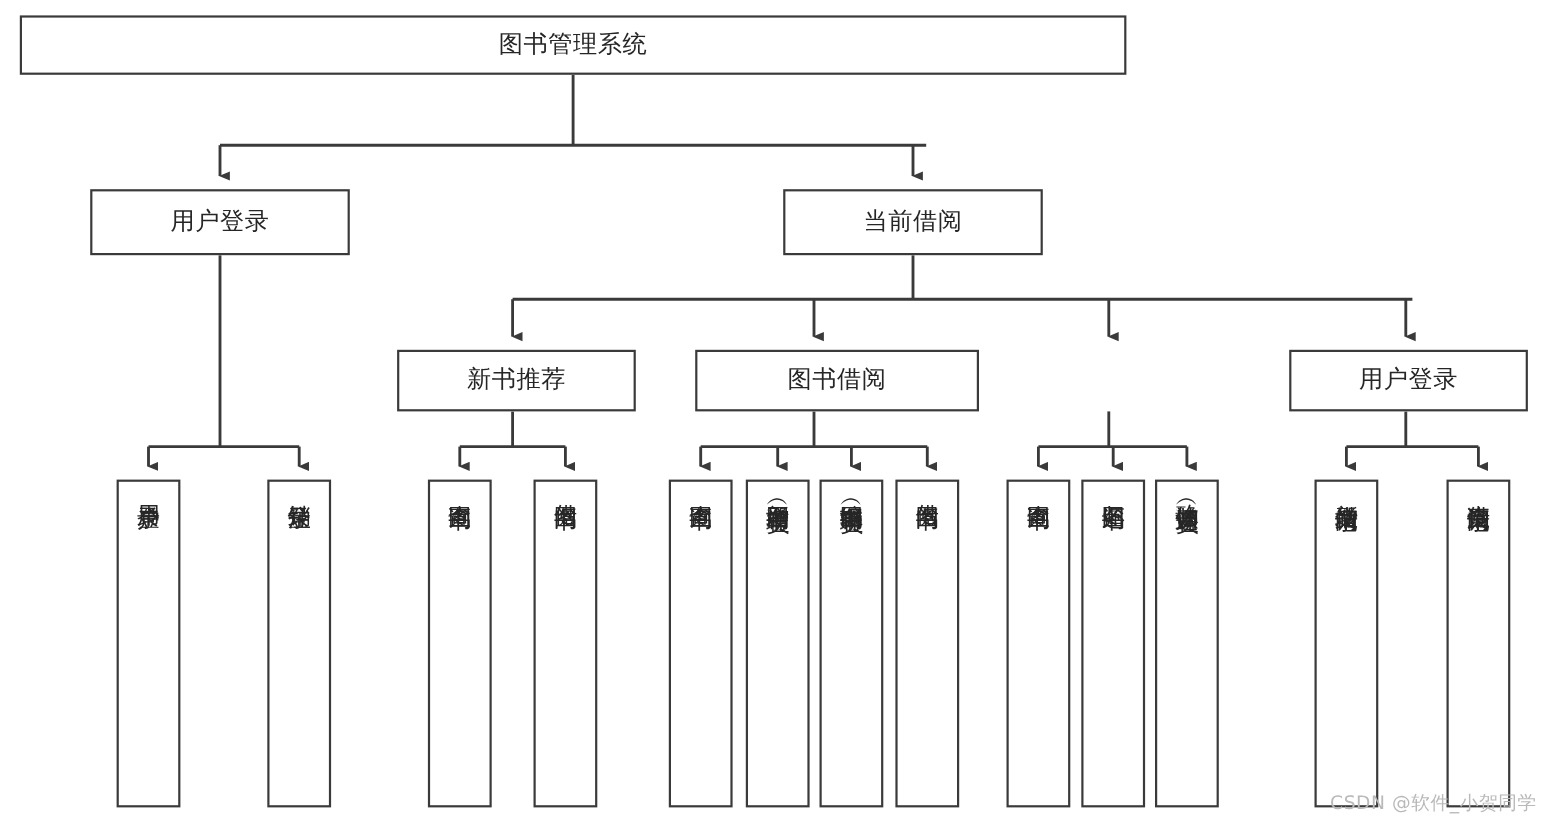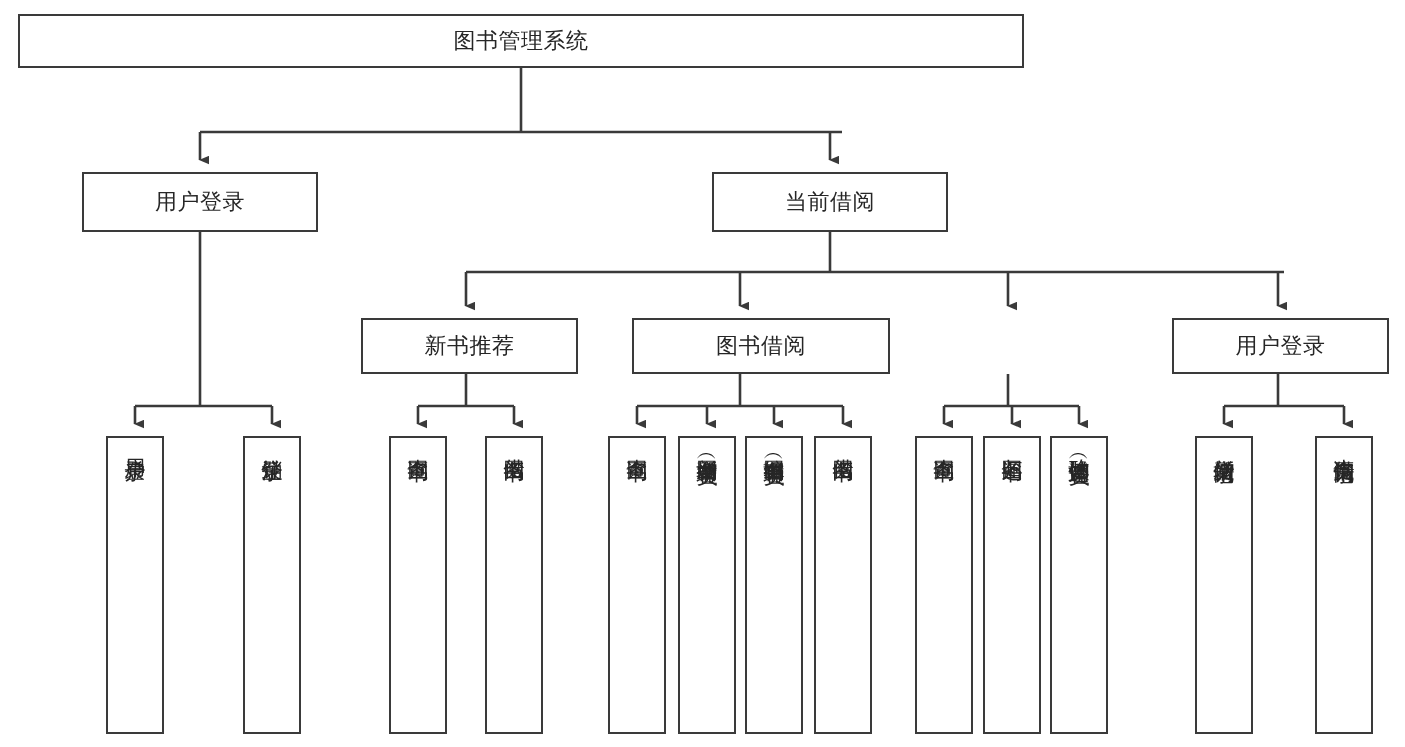--- a/index.html
+++ b/index.html
@@ -187,13 +187,14 @@
   <div class="node vertical" style="left: 1050px; top: 436px; width: 58px; height: 298px;">
     <span class="label">确认归还（管理员）</span>
   </div>
   <div class="node vertical" style="left: 1195px; top: 436px; width: 58px; height: 298px;">
     <span class="label">新增借阅记录</span>
   </div>
   <div class="node vertical" style="left: 1315px; top: 436px; width: 58px; height: 298px;">
     <span class="label">查询借阅记录</span>
   </div>
 
+  <div class="watermark">CSDN @软件_小贺同学</div>
 </div>
 
 </body></html>

